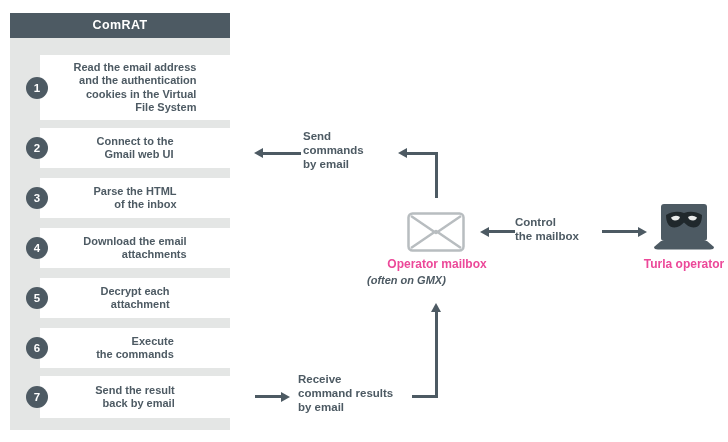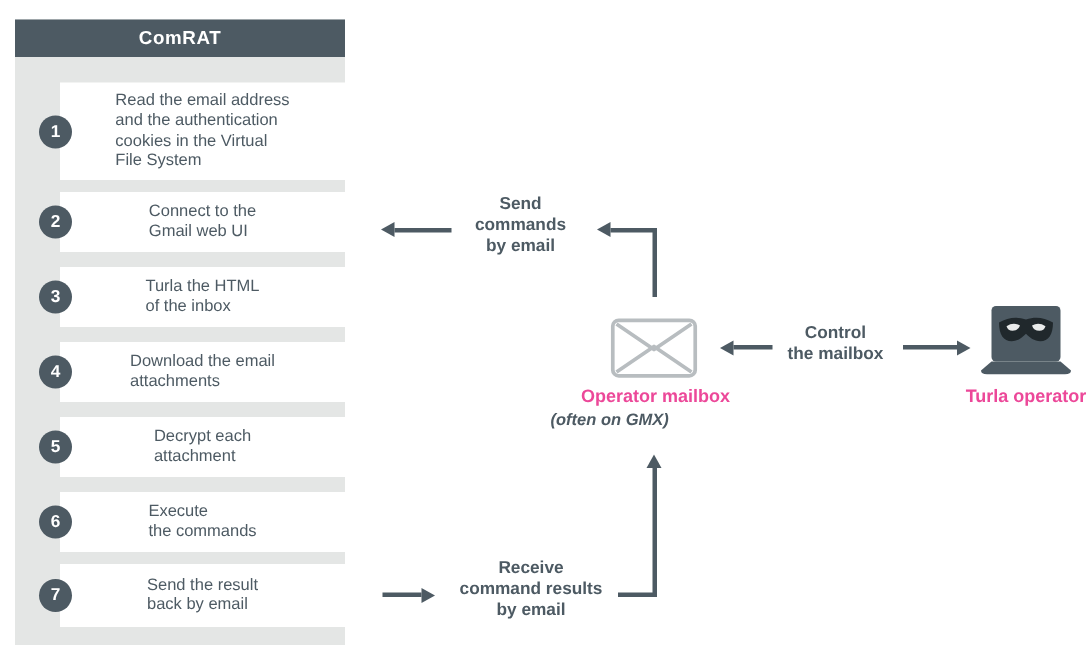--- a/index.html
+++ b/index.html
@@ -17,33 +17,33 @@
   .s1 { top: 42px;  height: 65px; }
   .s2 { top: 115px; height: 40px; }
   .s3 { top: 165px; height: 40px; }
   .s4 { top: 215px; height: 40px; }
   .s5 { top: 265px; height: 40px; }
   .s6 { top: 315px; height: 40px; }
   .s7 { top: 363px; height: 42px; }
   .badge { position: absolute; left: -14px; top: 50%; transform: translateY(-50%);
            width: 22px; height: 22px; border-radius: 50%; background: #4d5a63; color: #ffffff;
            font-size: 11.5px; font-weight: bold; display: flex; align-items: center; justify-content: center; }
-  .step-text { white-space: pre-line; text-align: left; color: #4d5a63; font-weight: normal;
+  .step-text { white-space: pre-line; text-align: right; color: #4d5a63; font-weight: bold;
                font-size: 11px; line-height: 13.5px; padding: 0 6px; }
 
   
   .hline { position: absolute; height: 3px; background: #4d5a63; }
   .vline { position: absolute; width: 3px; background: #4d5a63; }
   .ah { position: absolute; width: 0; height: 0; border-style: solid; }
   .ah-left  { border-width: 5px 9px 5px 0; border-color: transparent #4d5a63 transparent transparent; }
   .ah-right { border-width: 5px 0 5px 9px; border-color: transparent transparent transparent #4d5a63; }
   .ah-up    { border-width: 0 5px 9px 5px; border-color: transparent transparent #4d5a63 transparent; }
 
   
-  .flow-label { position: absolute; white-space: pre-line; text-align: center; color: #4d5a63;
+  .flow-label { position: absolute; white-space: pre-line; color: #4d5a63;
                 font-weight: bold; font-size: 11.5px; line-height: 14px; }
   .node-label { position: absolute; text-align: center; color: #ec4899; font-weight: bold;
                 font-size: 12px; line-height: 14px; }
   .node-note  { position: absolute; text-align: left; color: #4d5a63; font-weight: bold;
                 font-style: italic; font-size: 11px; line-height: 14px; }
   .icon { position: absolute; }
 </style>
 </head>
 <body>
 
@@ -59,21 +59,21 @@
 cookies in the Virtual
 File System</div>
     </div>
     <div class="step s2">
       <div class="badge">2</div>
       <div class="step-text">Connect to the
 Gmail web UI</div>
     </div>
     <div class="step s3">
       <div class="badge">3</div>
-      <div class="step-text">Turla the HTML
+      <div class="step-text">Parse the HTML
 of the inbox</div>
     </div>
     <div class="step s4">
       <div class="badge">4</div>
       <div class="step-text">Download the email
 attachments</div>
     </div>
     <div class="step s5">
       <div class="badge">5</div>
       <div class="step-text">Decrypt each

